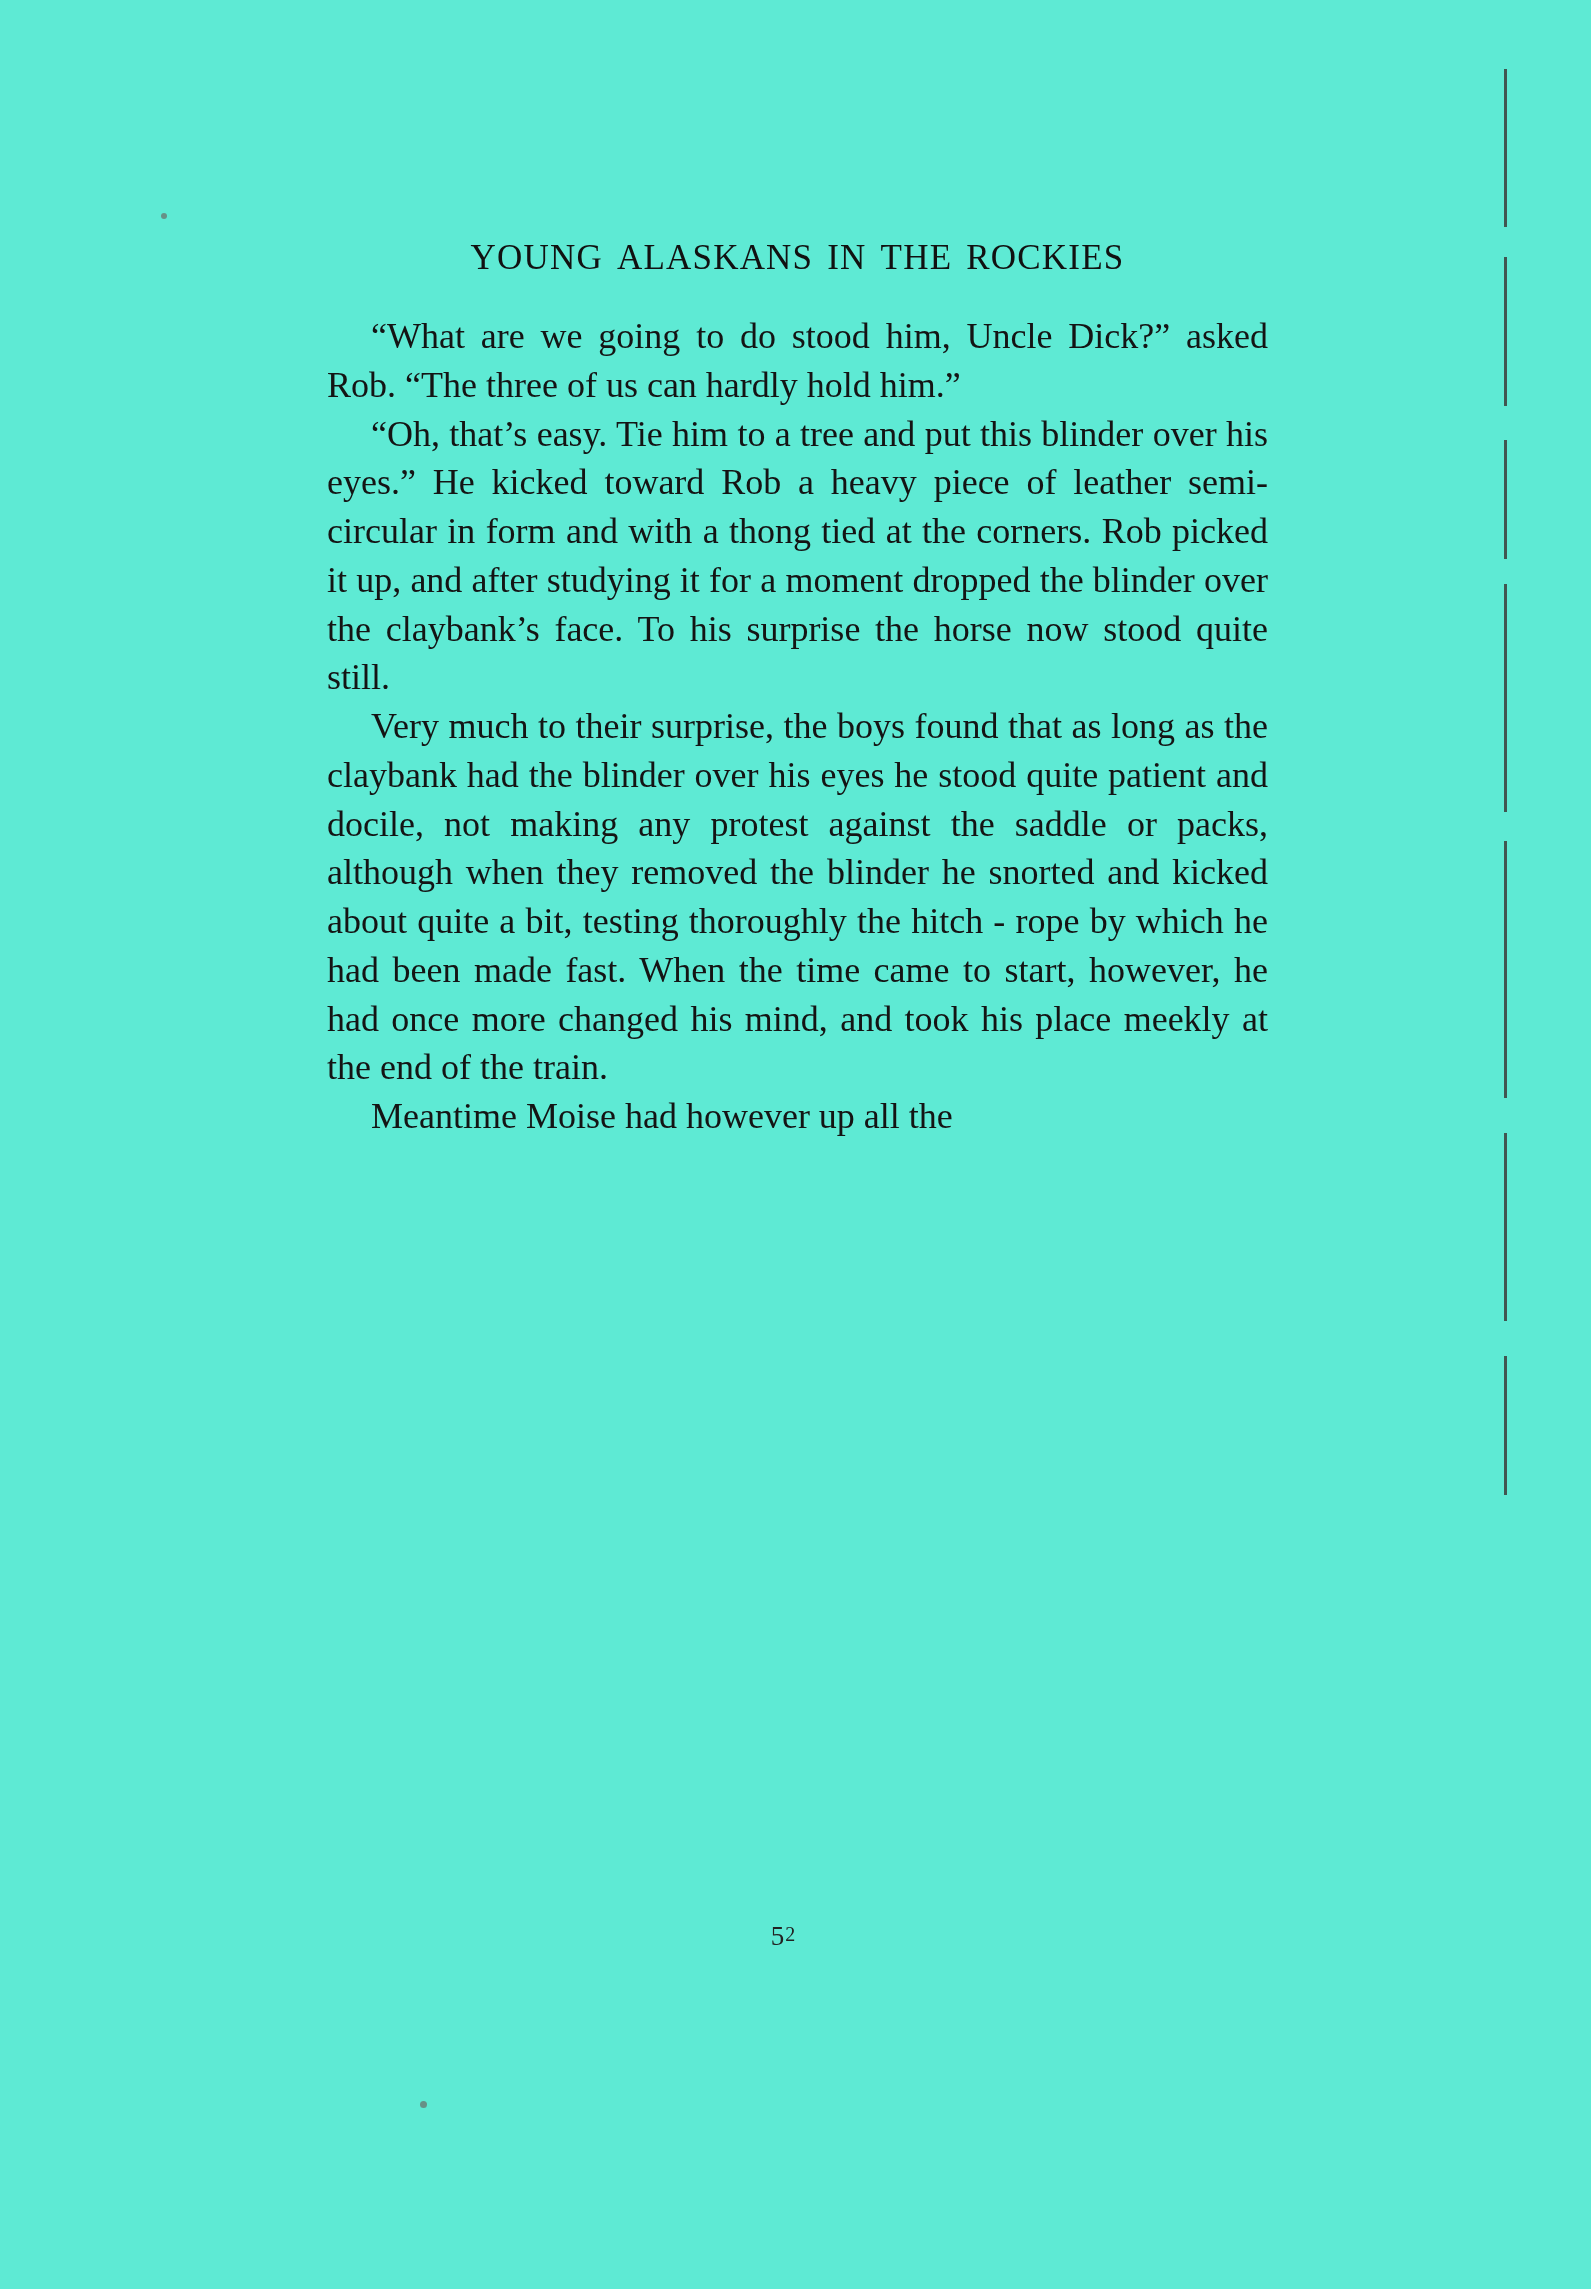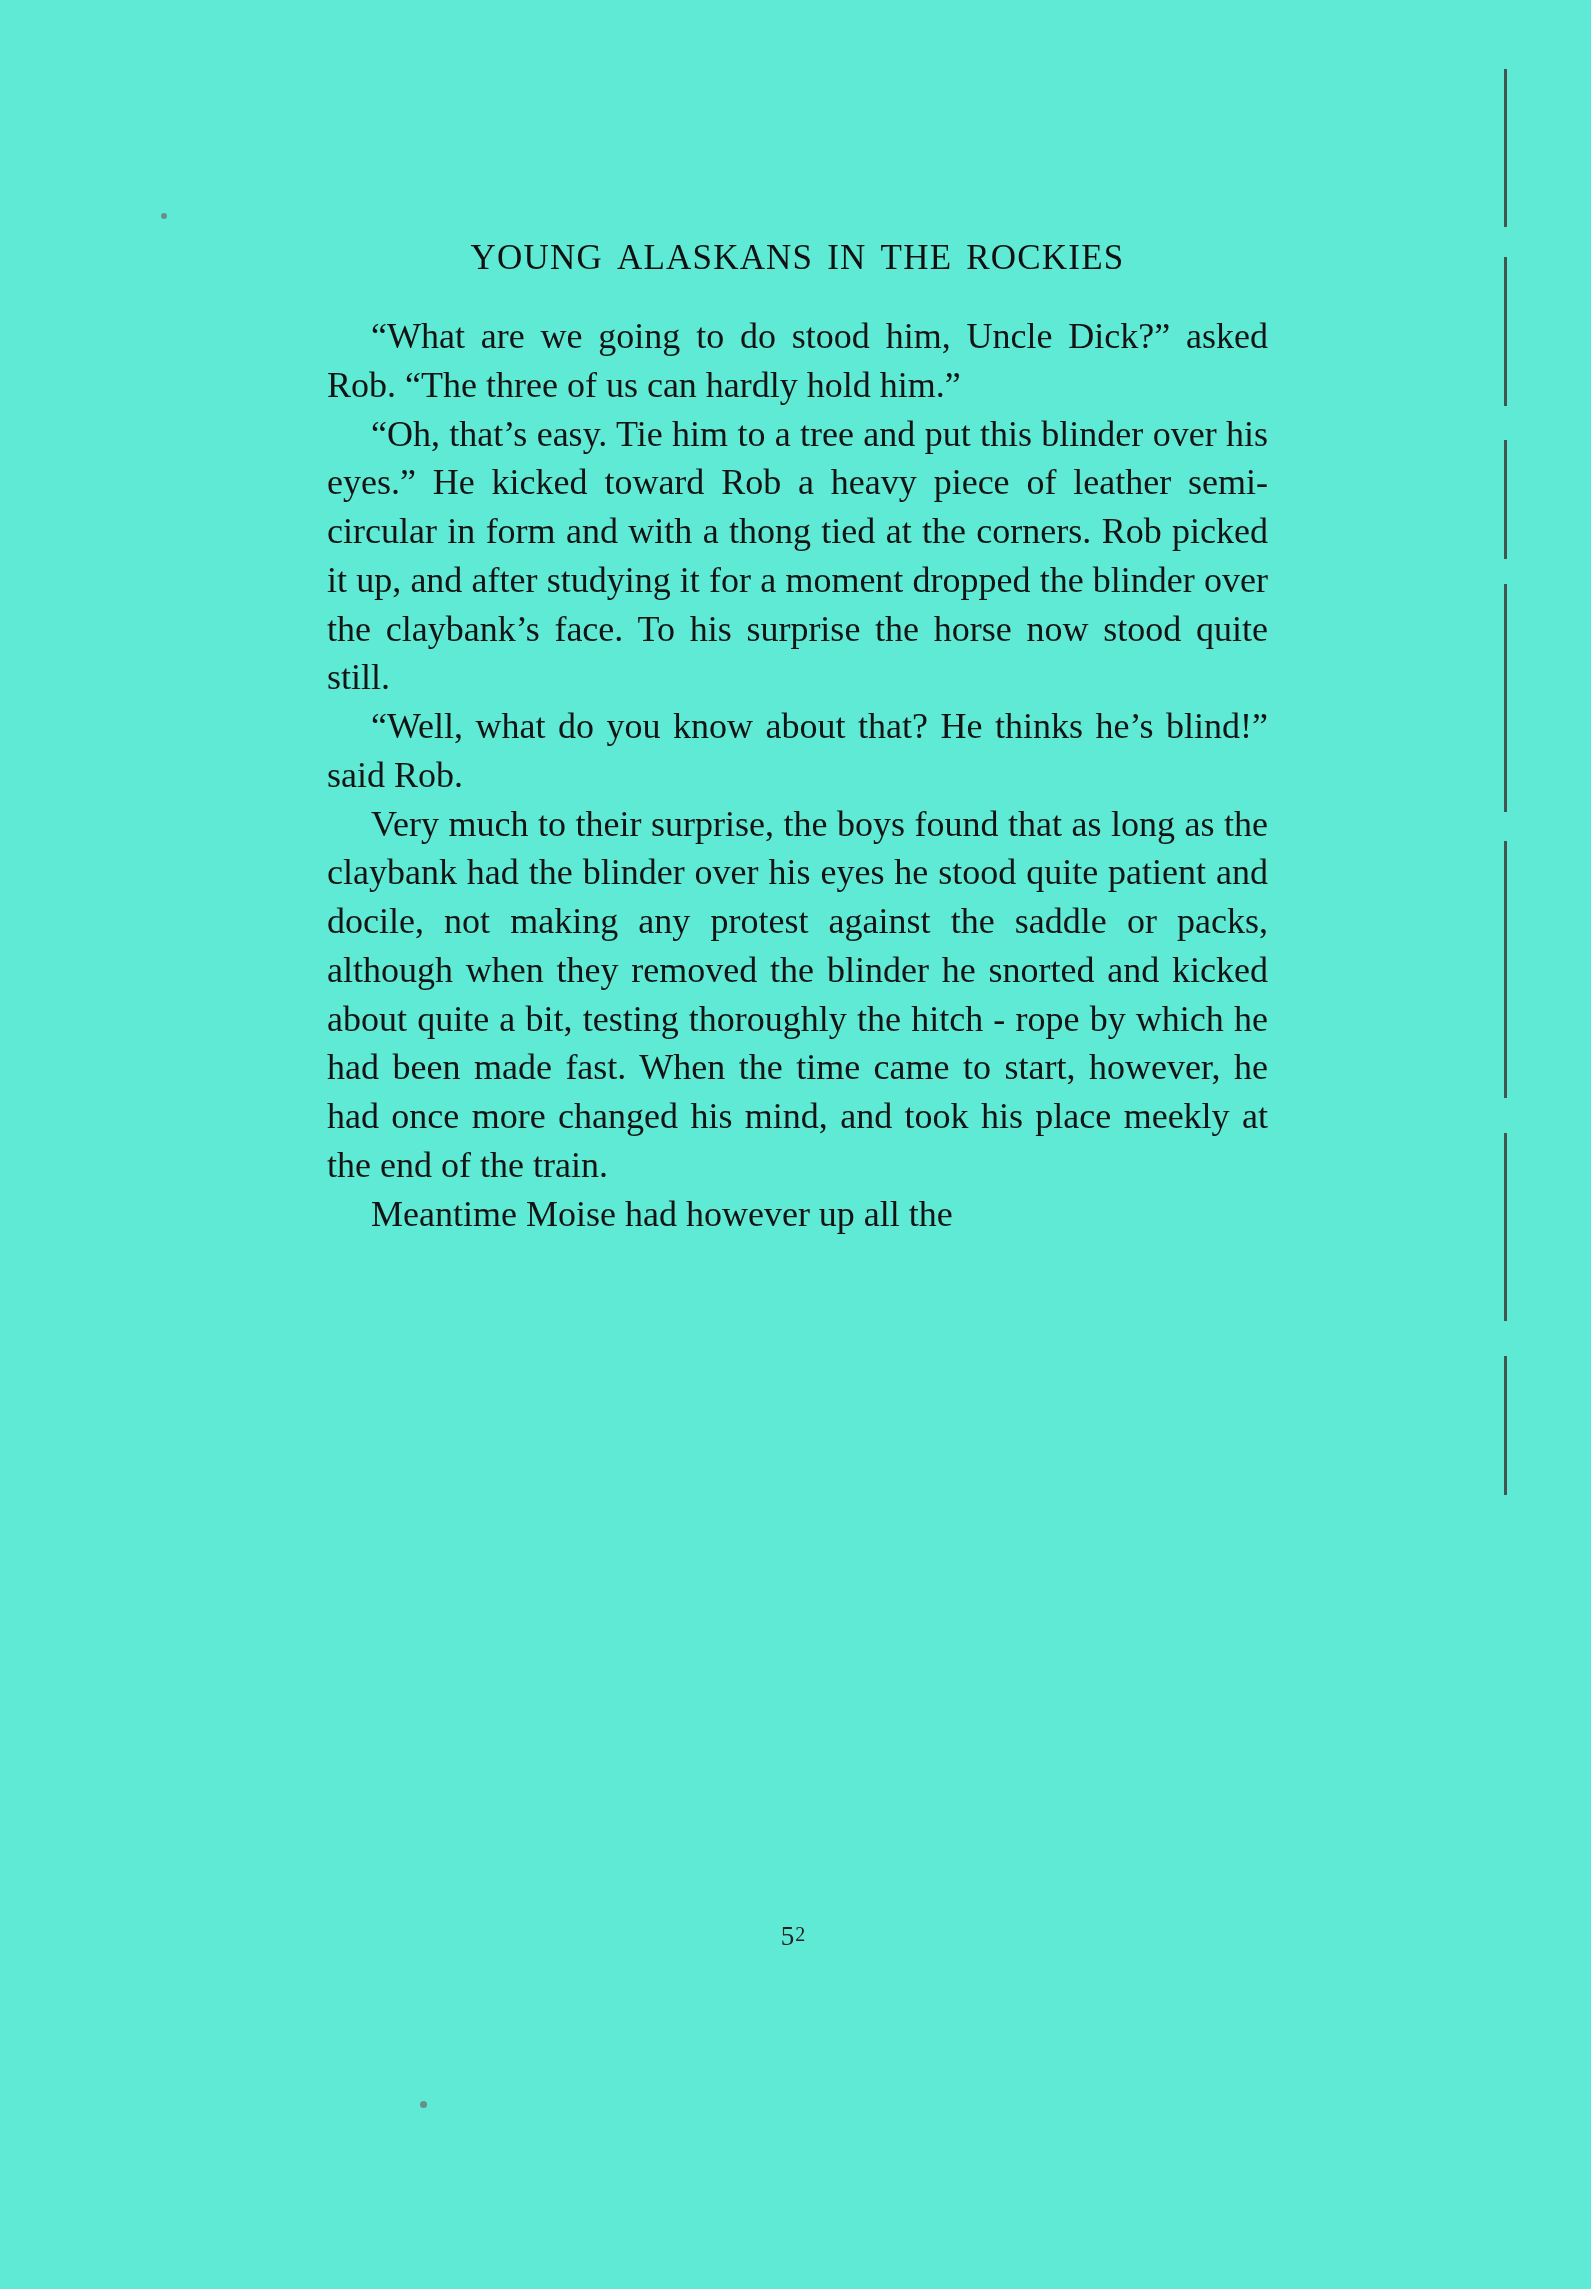--- a/index.html
+++ b/index.html
@@ -74,21 +74,21 @@
     line-height: 1.355;
     text-align: justify;
     text-justify: inter-word;
     text-indent: 44px;
     color: #141414;
     hyphens: none;
   }
 
   .folio {
     position: absolute;
-    left: 323px;
+    left: 313px;
     top: 1921px;
     width: 941px;
     text-align: center;
     font-size: 27px;
     letter-spacing: 1px;
     color: #222;
   }
   .folio sup {
     font-size: 20px;
     vertical-align: 4px;
@@ -111,21 +111,20 @@
     <span style="top:1064px;height:188px;"></span>
     <span style="top:1287px;height:139px;"></span>
   </div>
 
   <div class="content">
 
     <h1 class="running-head"><span class="w">YOUNG</span><span class="w">ALASKANS</span><span class="w">IN</span><span class="w">THE</span><span>ROCKIES</span></h1>
 
     <p class="body">“What are we going to do stood him, Uncle Dick?” asked Rob. “The three of us can hardly hold him.”</p>
     <p class="body">“Oh, that’s easy. Tie him to a tree and put this blinder over his eyes.” He kicked toward Rob a heavy piece of leather semi-circular in form and with a thong tied at the corners. Rob picked it up, and after studying it for a moment dropped the blinder over the claybank’s face. To his surprise the horse now stood quite still.</p>
-    <p class="body">“Well, what do you know about that? He thinks he’s blind!” said Rob.</p>
     <p class="body">Very much to their surprise, the boys found that as long as the claybank had the blinder over his eyes he stood quite patient and docile, not making any protest against the saddle or packs, although when they removed the blinder he snorted and kicked about quite a bit, testing thoroughly the hitch - rope by which he had been made fast. When the time came to start, however, he had once more changed his mind, and took his place meekly at the end of the train.</p>
     <p class="body">Meantime Moise had however up all the</p>
 
   </div>
 
   <div class="folio">
     <span>5</span><sup>2</sup>
   </div>
 
 </div>

